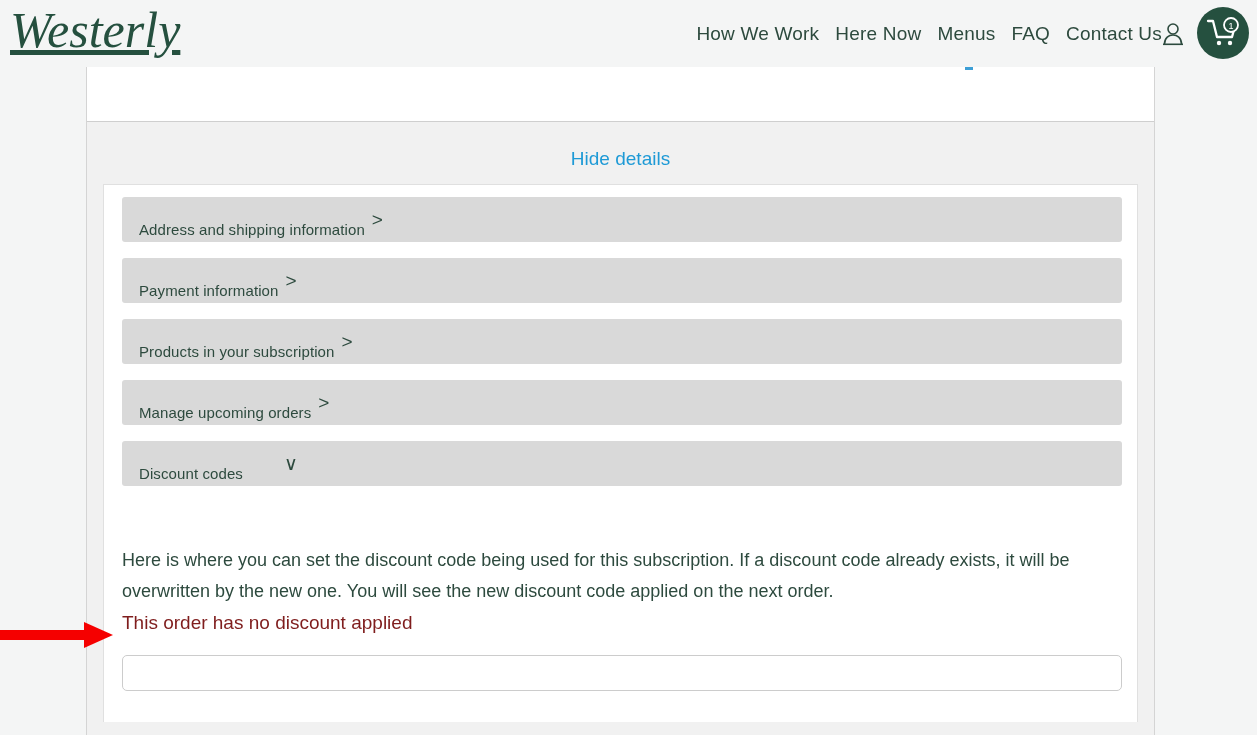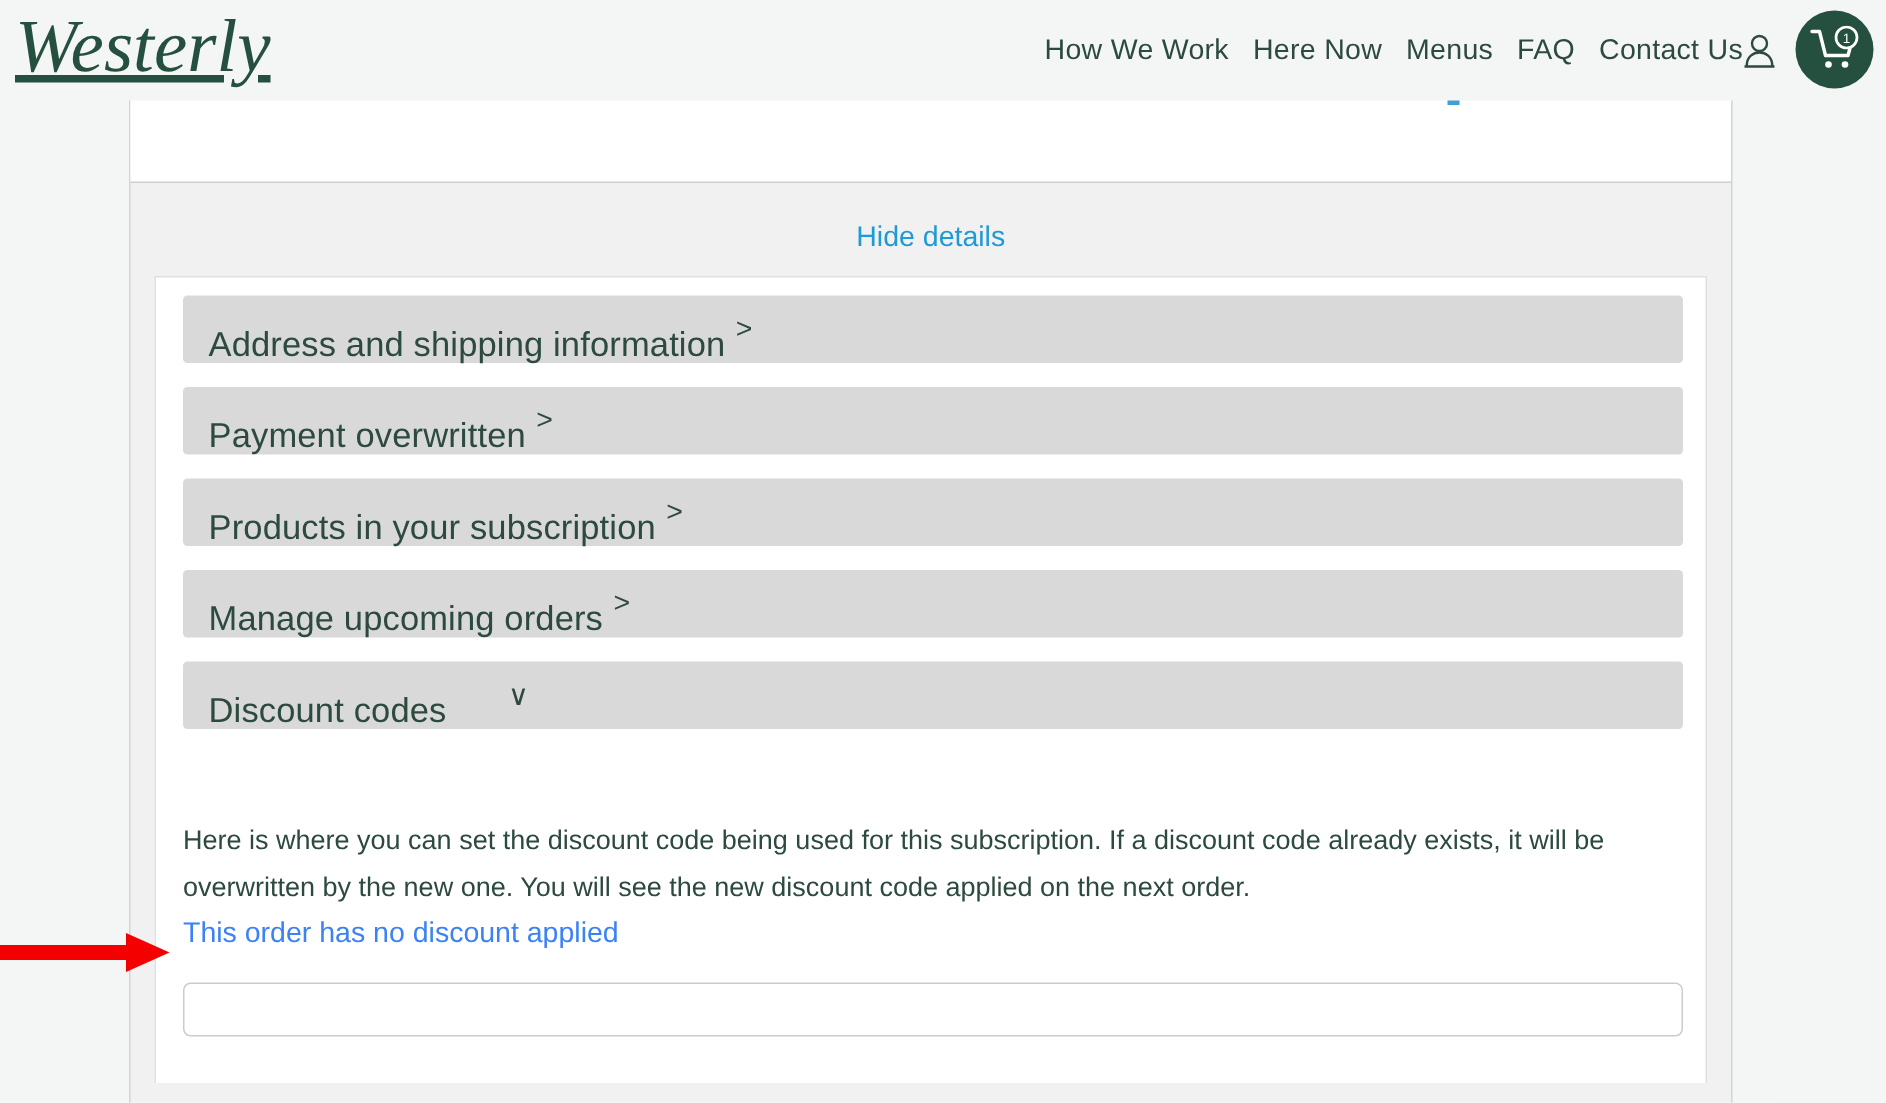--- a/index.html
+++ b/index.html
@@ -139,21 +139,21 @@
     background: #d9d9d9;
     border-radius: 3px;
     display: flex;
     align-items: center;
     padding-left: 17px;
     margin-bottom: 16px;
     cursor: pointer;
   }
   .acc-row.last { margin-bottom: 0; gap: 34px; }
   .acc-label {
-    font-size: 23px;
+    font-size: 15px;
     color: #2d4a3e;
     letter-spacing: 0.1px;
     margin-top: 19px;
   }
   .acc-chev {
     font-size: 19px;
     color: #2d4a3e;
     margin-left: 7px;
   }
 
@@ -166,21 +166,21 @@
   }
   .disc-para {
     font-size: 18px;
     color: #2d4a3e;
     line-height: 31px;
     margin: 0 0 0 0;
     width: 1000px;
   }
   .disc-line {
     font-size: 19px;
-    color: #3b82f6;
+    color: #7f1d1d;
     line-height: 31px;
     margin: 0;
   }
   .disc-input {
     display: block;
     margin-top: 17px;
     width: 1000px;
     height: 36px;
     border: 1px solid #cccccc;
     border-radius: 5px;
@@ -248,21 +248,21 @@
   <div class="panel">
 
     <div class="accordion">
 
       <div class="acc-row">
         <span class="acc-label">Address and shipping information</span>
         <span class="acc-chev">&gt;</span>
       </div>
 
       <div class="acc-row">
-        <span class="acc-label">Payment overwritten</span>
+        <span class="acc-label">Payment information</span>
         <span class="acc-chev">&gt;</span>
       </div>
 
       <div class="acc-row">
         <span class="acc-label">Products in your subscription</span>
         <span class="acc-chev">&gt;</span>
       </div>
 
       <div class="acc-row">
         <span class="acc-label">Manage upcoming orders</span>

